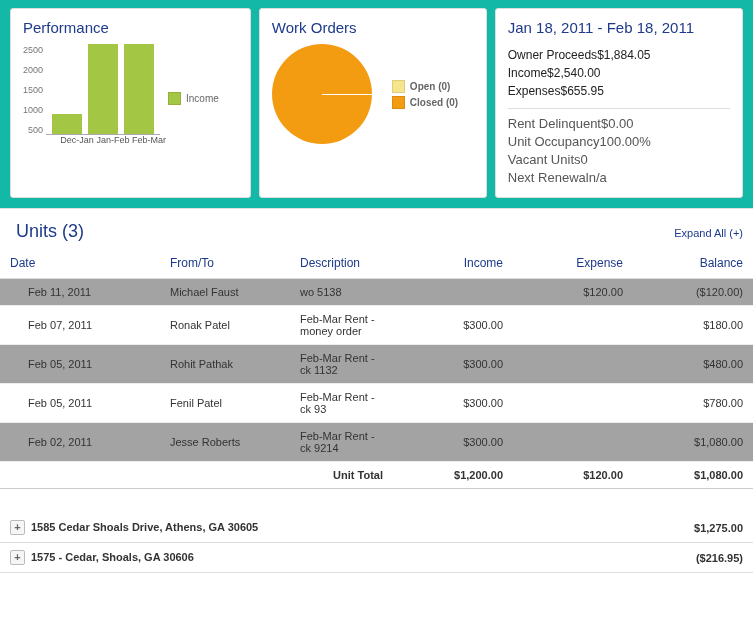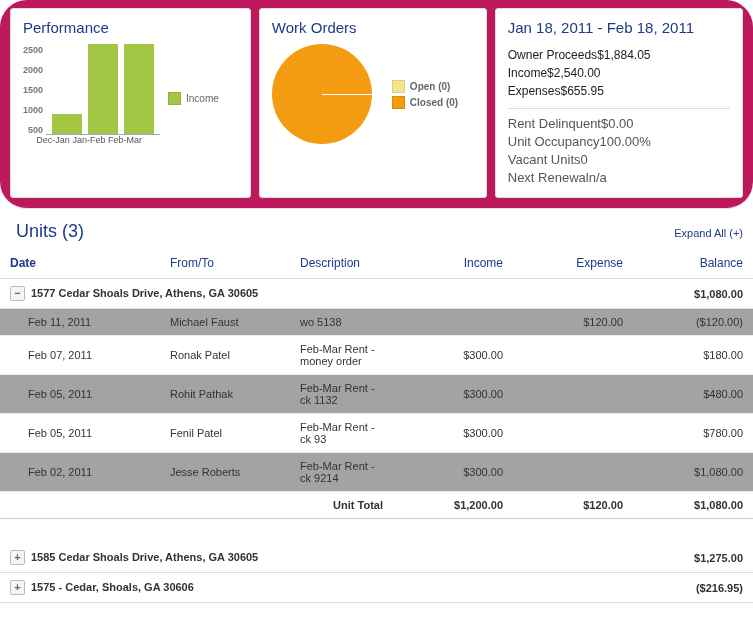--- a/index.html
+++ b/index.html
@@ -7,23 +7,22 @@
     font-family:"Lucida Grande","Lucida Sans Unicode",Arial,sans-serif;
     font-size:12px;
     color:#333;
     background:#fff;
     width:753px;
   }
   .top{
     display:flex;
     gap:8px;
     padding:8px 10px 10px 10px;
-    background:#be185d;
+    background:#14b8a6;
     border-bottom:1px solid #e1e1e1;
-    border-radius:27px;
   }
   .panel{
     background:#fff;
     border:1px solid #ddd;
     border-radius:3px;
     padding:10px 12px;
   }
   #panel-performance{width:232px;}
   #panel-workorders{width:218px;}
   #panel-summary{width:240px;}
@@ -37,37 +36,36 @@
   .barwrap{display:flex;align-items:flex-end;}
   .yaxis{
     display:flex;
     flex-direction:column;
     justify-content:space-between;
     height:90px;
     font-size:9px;
     color:#777;
     text-align:right;
     padding-right:3px;
-    font-weight:bold;
   }
   .bars{
     display:flex;
     align-items:flex-end;
     height:90px;
     border-bottom:1px solid #aaa;
     padding:0 3px;
   }
   .bar{
     width:30px;
     margin:0 3px;
     background:#a3c644;
   }
   .xlabels{
     display:flex;
-    margin-left:12px;
+    margin-left:36px;
     font-size:9px;
     color:#555;
   }
   .xlabels span{width:36px;text-align:center;}
   .perf-legend{
     display:flex;
     align-items:center;
     font-size:10px;
     color:#666;
     margin-left:8px;
@@ -107,21 +105,21 @@
   th.r,td.r{text-align:right;}
   td{padding:7px 10px;font-size:11px;color:#333;border-bottom:1px solid #eee;}
   tr.unit-row td{font-weight:bold;background:#fff;border-bottom:1px solid #ddd;}
   tr.zebra td{background:#a3a3a3;}
   tr.totals td{font-weight:bold;border-top:1px solid #ccc;border-bottom:1px solid #ccc;}
   .toggle{
     display:inline-flex;width:13px;height:13px;border:1px solid #bbb;border-radius:2px;
     background:#f5f5f5;color:#666;font-size:11px;line-height:12px;justify-content:center;
     margin-right:6px;cursor:pointer;box-shadow:inset 0 0 1px #fff;
   }
-  .col-date{width:140px;font-weight:bold;}
+  .col-date{width:140px;}
   .col-from{width:110px;}
   .col-num{width:100px;}
   .neg{}
 </style>
 </head>
 <body>
 
 <div class="top">
 
   <div class="panel" id="panel-performance">
@@ -216,24 +214,20 @@
       <th class="col-date">Date</th>
       <th class="col-from">From/To</th>
       <th>Description</th>
       <th class="r col-num">Income</th>
       <th class="r col-num">Expense</th>
       <th class="r col-num">Balance</th>
     </tr>
   </thead>
   <tbody>
 
-    <tr class="unit-row">
-      <td colspan="5"><span class="toggle">−</span><span>1577 Cedar Shoals Drive, Athens, GA 30605</span></td>
-      <td class="r">$1,080.00</td>
-    </tr>
     <tr class="zebra">
       <td style="padding-left:28px">Feb 11, 2011</td>
         <td>Michael Faust</td>
         <td>wo 5138</td>
       <td class="r"></td>
         <td class="r">$120.00</td>
         <td class="r neg">($120.00)</td>
     </tr>
     <tr>
       <td style="padding-left:28px">Feb 07, 2011</td>

